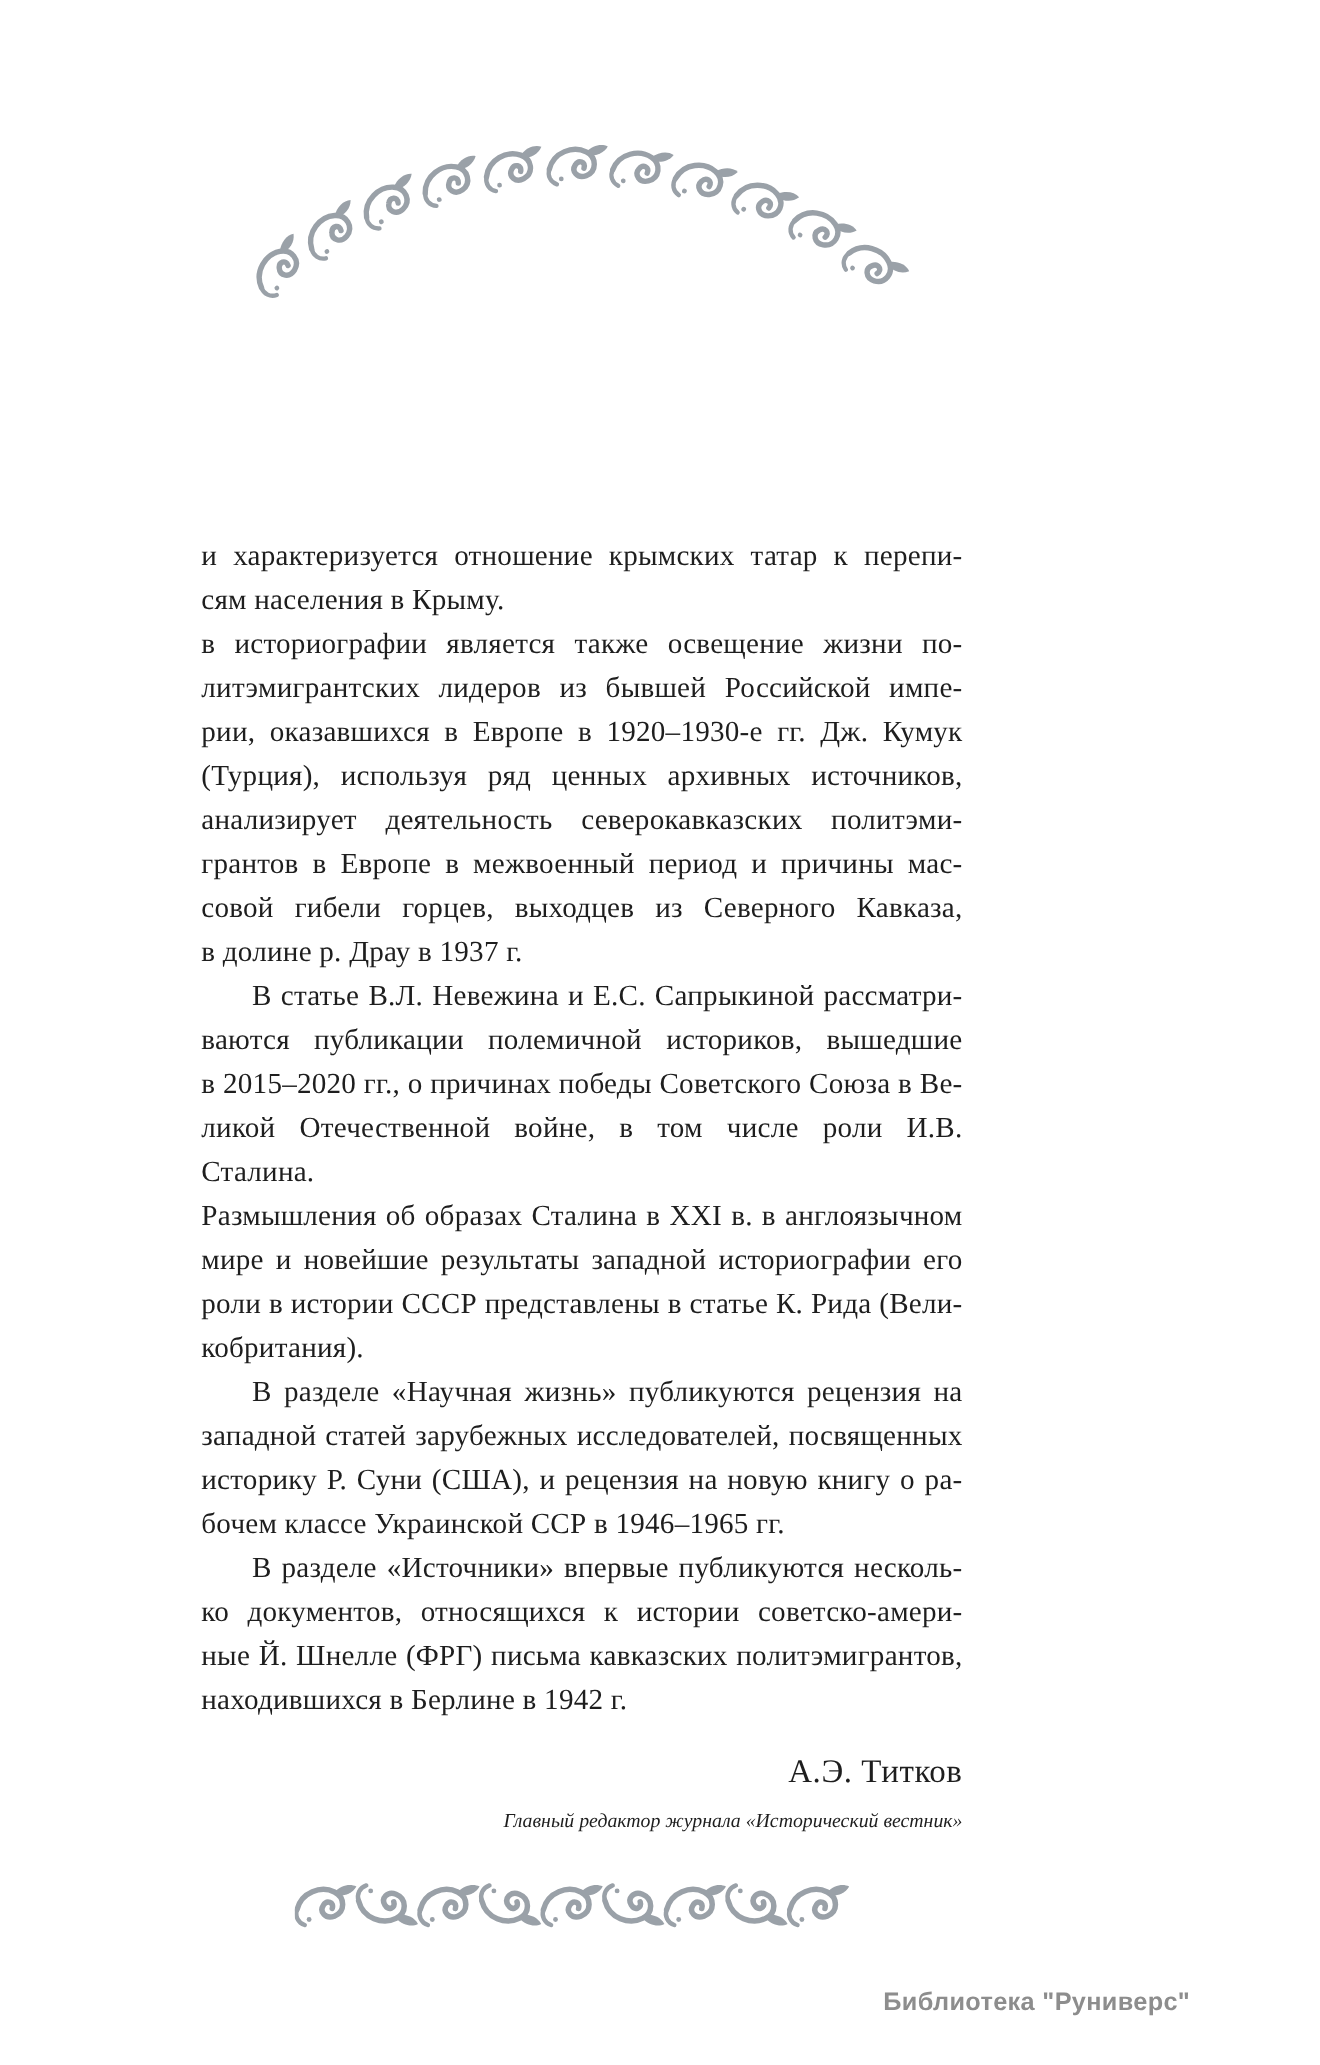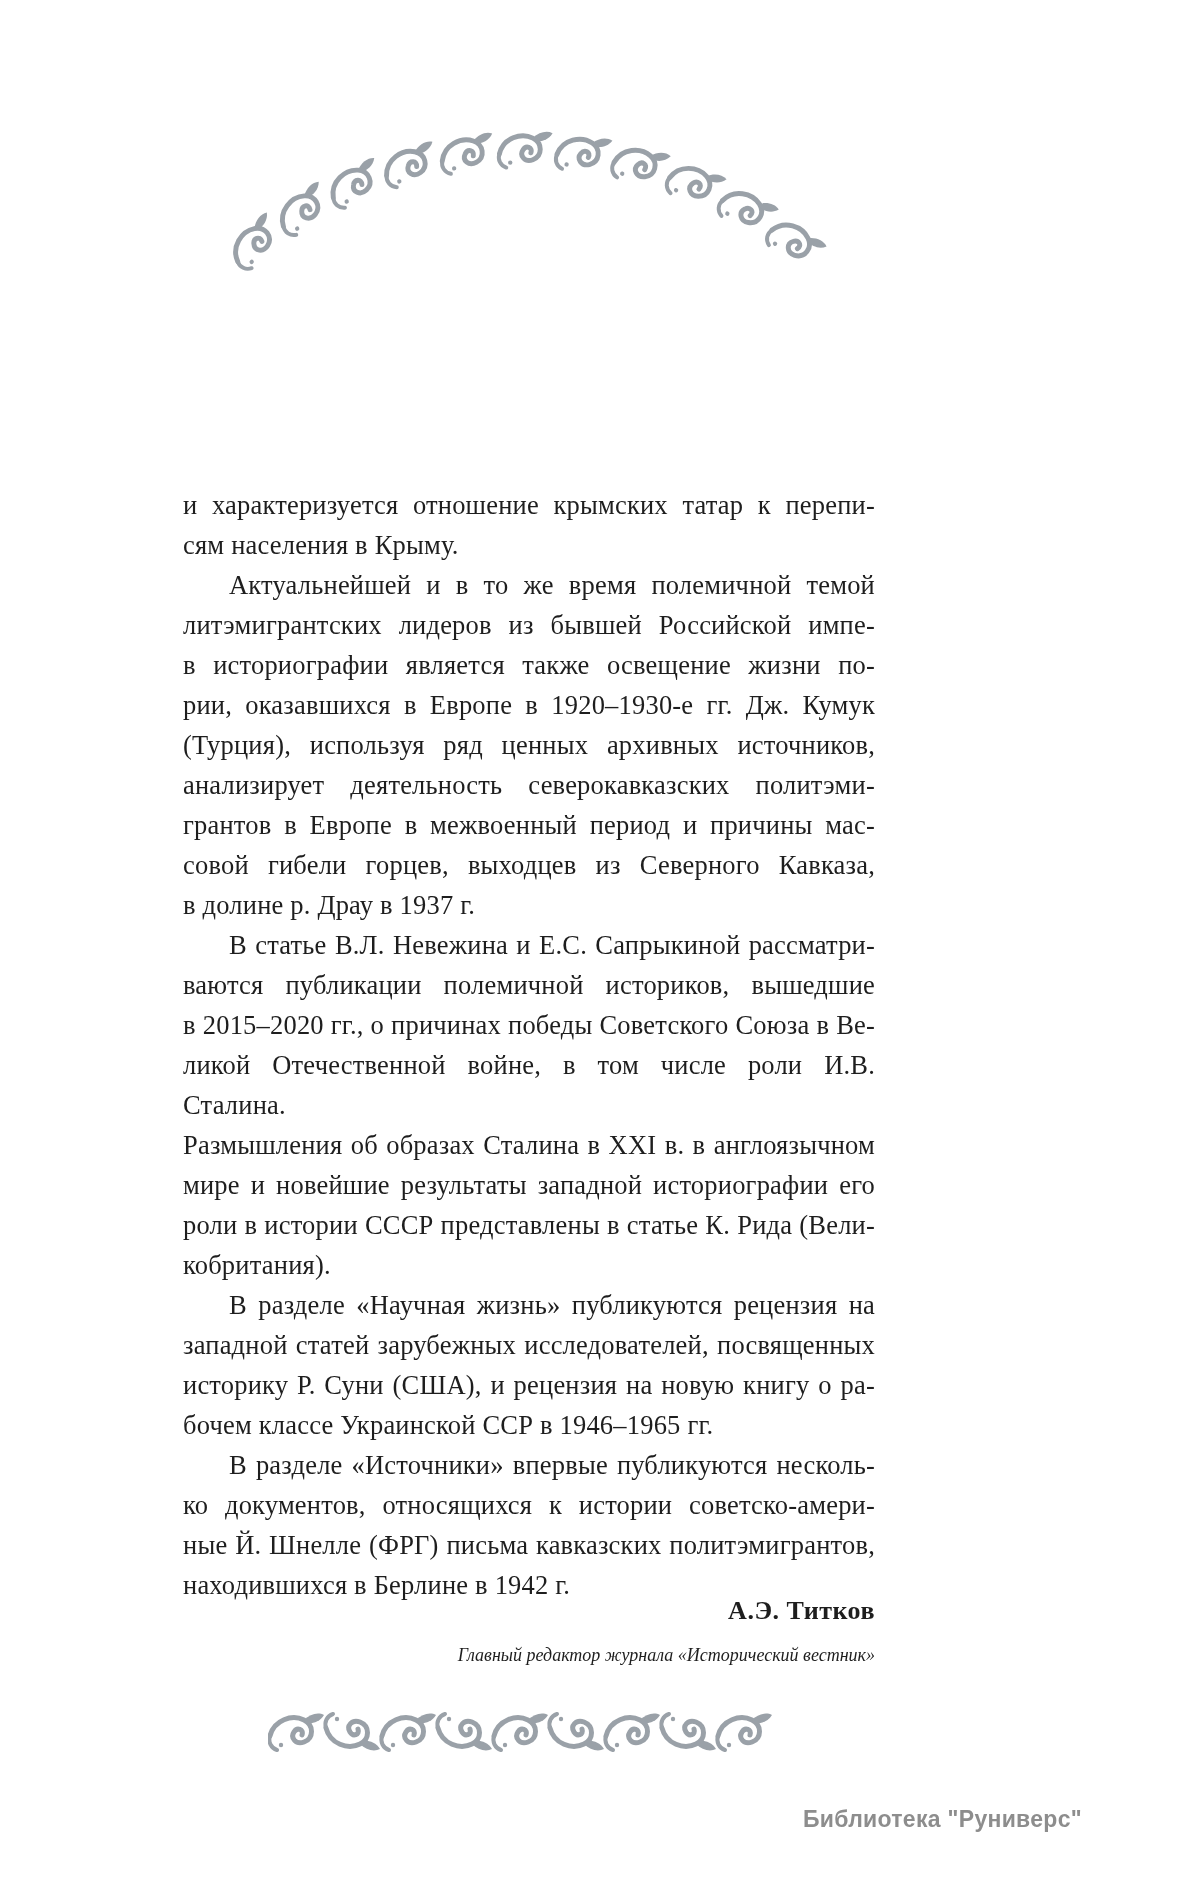--- a/index.html
+++ b/index.html
@@ -36,21 +36,21 @@
   }
   .line { text-align: justify; text-align-last: justify; white-space: normal; }
   .line.last { text-align-last: left; }
   .line.ind { text-indent: 46px; }
 
   
   .signature {
     position: absolute; left: 183px; top: 1590px; width: 692px;
     text-align: right; color: #1e1e1e;
   }
-  .sig-name { font-weight: bold; font-size: 26px; line-height: 42px; letter-spacing: 0.5px; }
+  .sig-name { font-weight: normal; font-size: 30px; line-height: 42px; letter-spacing: 0.5px; }
   .sig-title { font-style: italic; font-size: 18px; line-height: 46px; }
 
   
   .watermark {
     position: absolute; right: 118px; top: 1806px;
     font-family: "Liberation Sans", "DejaVu Sans", sans-serif;
     font-weight: bold; font-size: 23px; color: #8d8d8d;
     letter-spacing: 0.3px;
   }
 </style>
@@ -90,23 +90,22 @@
       <use href="#tile-c" transform="rotate(38 310 475)"></use>
     </svg>
   </div>
 
   <div class="textcol">
     <div>
       <div class="line">и характеризуется отношение крымских татар к перепи-</div>
       <div class="line last">сям населения в Крыму.</div>
     </div>
     <div>
-      <div class="line ind">Актуальнейшей и в то же время полемичной темой</div>
+      <div class="line">в историографии является также освещение жизни по-</div>
       <div class="line">литэмигрантских лидеров из бывшей Российской импе-</div>
-      <div class="line">в историографии является также освещение жизни по-</div>
       <div class="line">рии, оказавшихся в Европе в 1920–1930-е гг. Дж. Кумук</div>
       <div class="line">(Турция), используя ряд ценных архивных источников,</div>
       <div class="line">анализирует деятельность северокавказских политэми-</div>
       <div class="line">грантов в Европе в межвоенный период и причины мас-</div>
       <div class="line">совой гибели горцев, выходцев из Северного Кавказа,</div>
       <div class="line last">в долине р. Драу в 1937 г.</div>
     </div>
     <div>
       <div class="line ind">В статье В.Л. Невежина и Е.С. Сапрыкиной рассматри-</div>
       <div class="line">ваются публикации полемичной историков, вышедшие</div>

